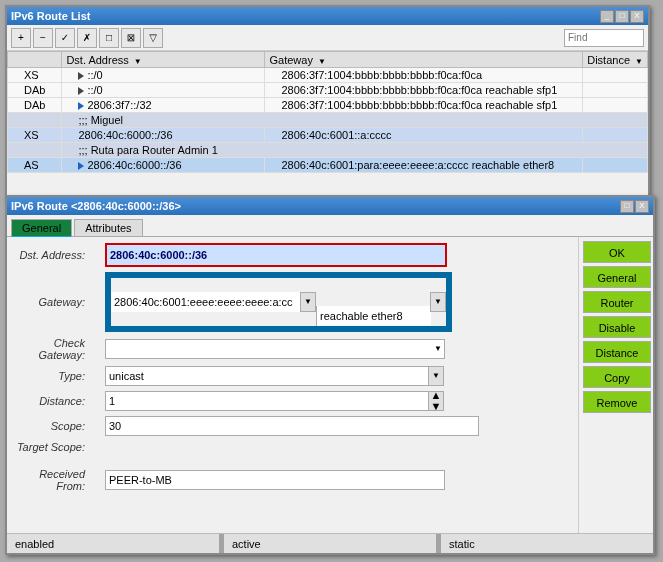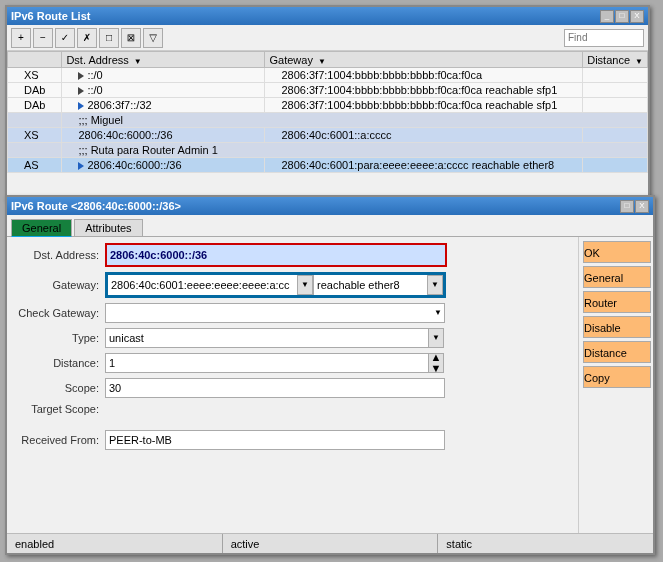--- a/index.html
+++ b/index.html
@@ -181,39 +181,41 @@
       width: 75px;
       padding: 4px;
       display: flex;
       flex-direction: column;
       gap: 3px;
       border-left: 1px solid #ccc;
     }
     .action-btn {
       width: 68px;
       height: 22px;
-      background: #fdba74;
-      border: 1px solid #aaa;
-      cursor: pointer;
-      font-size: 11px;
+      background: #84cc16;
+      border: 1px solid #aaa;
+      cursor: pointer;
+      font-size: 11px;
+      text-align: center;
       line-height: 22px;
     }
 
     
     .field-row {
       display: flex;
       align-items: center;
       margin-bottom: 5px;
     }
     .field-label {
       width: 90px;
       text-align: right;
-      padding-right: 6px;
+      padding-right: 20px;
       color: #333;
       flex-shrink: 0;
+      font-style: italic;
     }
     .field-input {
       height: 20px;
       border: 1px solid #aaa;
       background: white;
       padding: 0 3px;
       font-size: 11px;
     }
     .gw-dropdown {
       width: 16px;
@@ -294,21 +296,21 @@
       right: 0;
       height: 20px;
       background: #e0e0e0;
       border-top: 1px solid #bbb;
       display: flex;
       align-items: center;
     }
     .status-item {
       flex: 1;
       padding: 0 8px;
-      border-right: 1px solid #a3a3a3;
+      border-right: 5px solid #a3a3a3;
       height: 100%;
       display: flex;
       align-items: center;
       font-size: 11px;
     }
     .status-item:last-child { border-right: none; }
 
     .chevron-down {
       display: inline-block;
       font-size: 8px;
@@ -418,26 +420,26 @@
 
       <div class="field-row">
         <span class="field-label">Dst. Address:</span>
         <div style="position:relative; border: 2px solid #cc0000; display:inline-block;">
           <input type="text" class="field-input" style="width: 338px; border: none; background: rgb(204, 224, 255); color: rgb(0, 0, 102); font-weight: bold;" value="2806:40c:6000::/36">
         </div>
       </div>
 
       <div class="field-row">
         <span class="field-label">Gateway:</span>
-        <div style="display:flex; align-items:center; border: 3px solid #0369a1; padding: 0;">
+        <div style="display:flex; align-items:center; border: 6px solid #0369a1; padding: 0;">
           <input type="text" class="field-input" style="width: 190px; border-top: none; border-bottom: none; border-left: none; border-image: initial; border-right: 1px solid rgb(170, 170, 170);" value="2806:40c:6001:eeee:eeee:eeee:a:cc">
           <div class="gw-dropdown">
               <span class="chevron-down">▼</span>
             </div>
-          <input type="text" style="width: 115px; height: 20px; border-top: none; border-right: none; border-bottom: none; border-image: initial; border-left: 1px solid rgb(170, 170, 170); padding: 0px 3px; font-size: 11px;" value="reachable ether8">
+          <input type="text" style="width: 115px; height: 20px; border-top: none; border-right: none; border-bottom: none; border-image: initial; border-left: 1px solid rgb(170, 170, 170); padding: 0px 3px; font-size: 11px; margin-top: 28px;" value="reachable ether8">
           <div class="gw-dropdown2">
               <span class="chevron-down">▼</span>
             </div>
         </div>
       </div>
 
       <div class="field-row">
         <span class="field-label">Check Gateway:</span>
         <div class="check-dropdown">
           <span class="chevron-down">▼</span>
@@ -462,21 +464,21 @@
             <div class="chevron-up-down">
                 <span>▲</span>
                 <span>▼</span>
               </div>
           </div>
         </div>
       </div>
 
       <div class="field-row">
         <span class="field-label">Scope:</span>
-        <input type="text" class="field-input" style="width: 340px;" value="30">
+        <input type="text" class="field-input" style="width: 374px;" value="30">
       </div>
 
       <div class="field-row">
         <span class="field-label">Target Scope:</span>
       </div>
 
       <div style="height: 10px;"></div>
 
       <div class="field-row">
         <span class="field-label">Received From:</span>
@@ -484,20 +486,21 @@
       </div>
     </div>
 
     <div class="detail-actions">
       <div class="action-btn">OK</div>
       <div class="action-btn">General</div>
       <div class="action-btn">Router</div>
       <div class="action-btn">Disable</div>
       <div class="action-btn">Distance</div>
       <div class="action-btn">Copy</div>
+      <div class="action-btn">Remove</div>
     </div>
   </div>
 
   <div class="status-bar">
     <div class="status-item">enabled</div>
     <div class="status-item">active</div>
     <div class="status-item">static</div>
   </div>
 </div>
 

